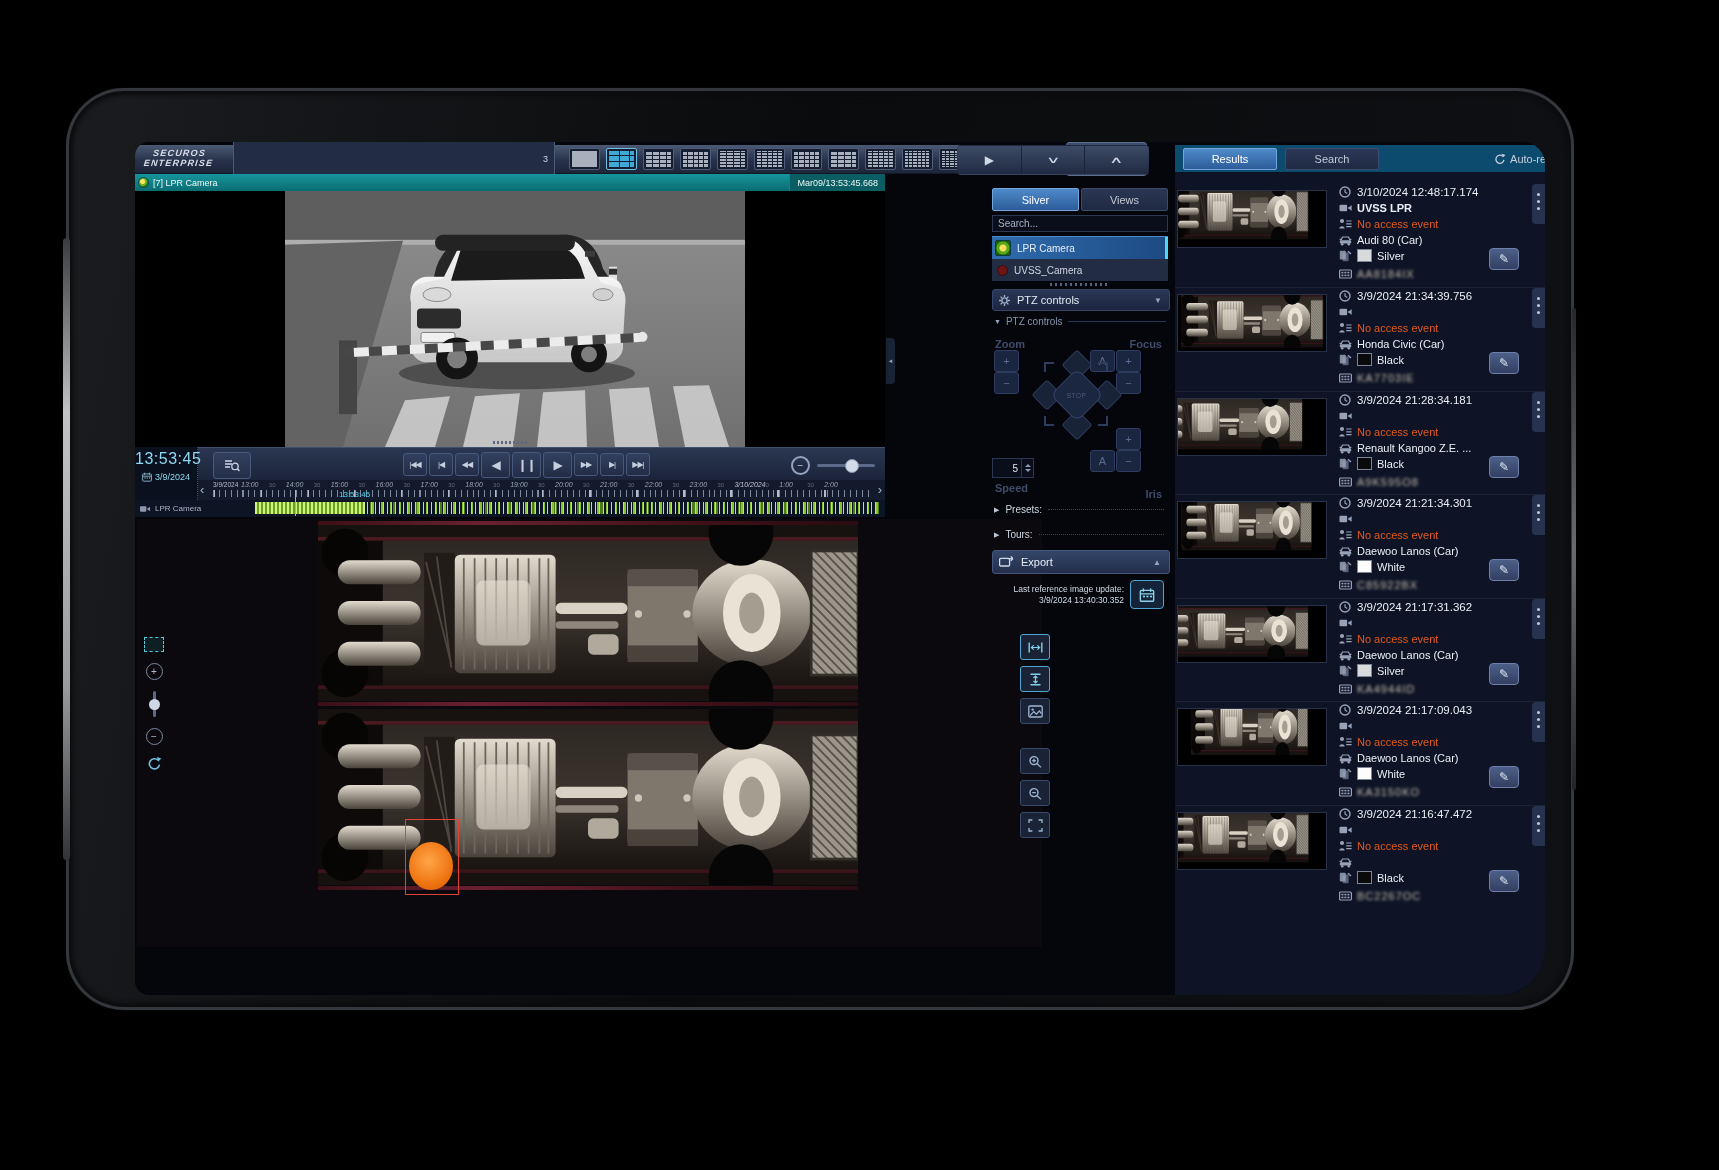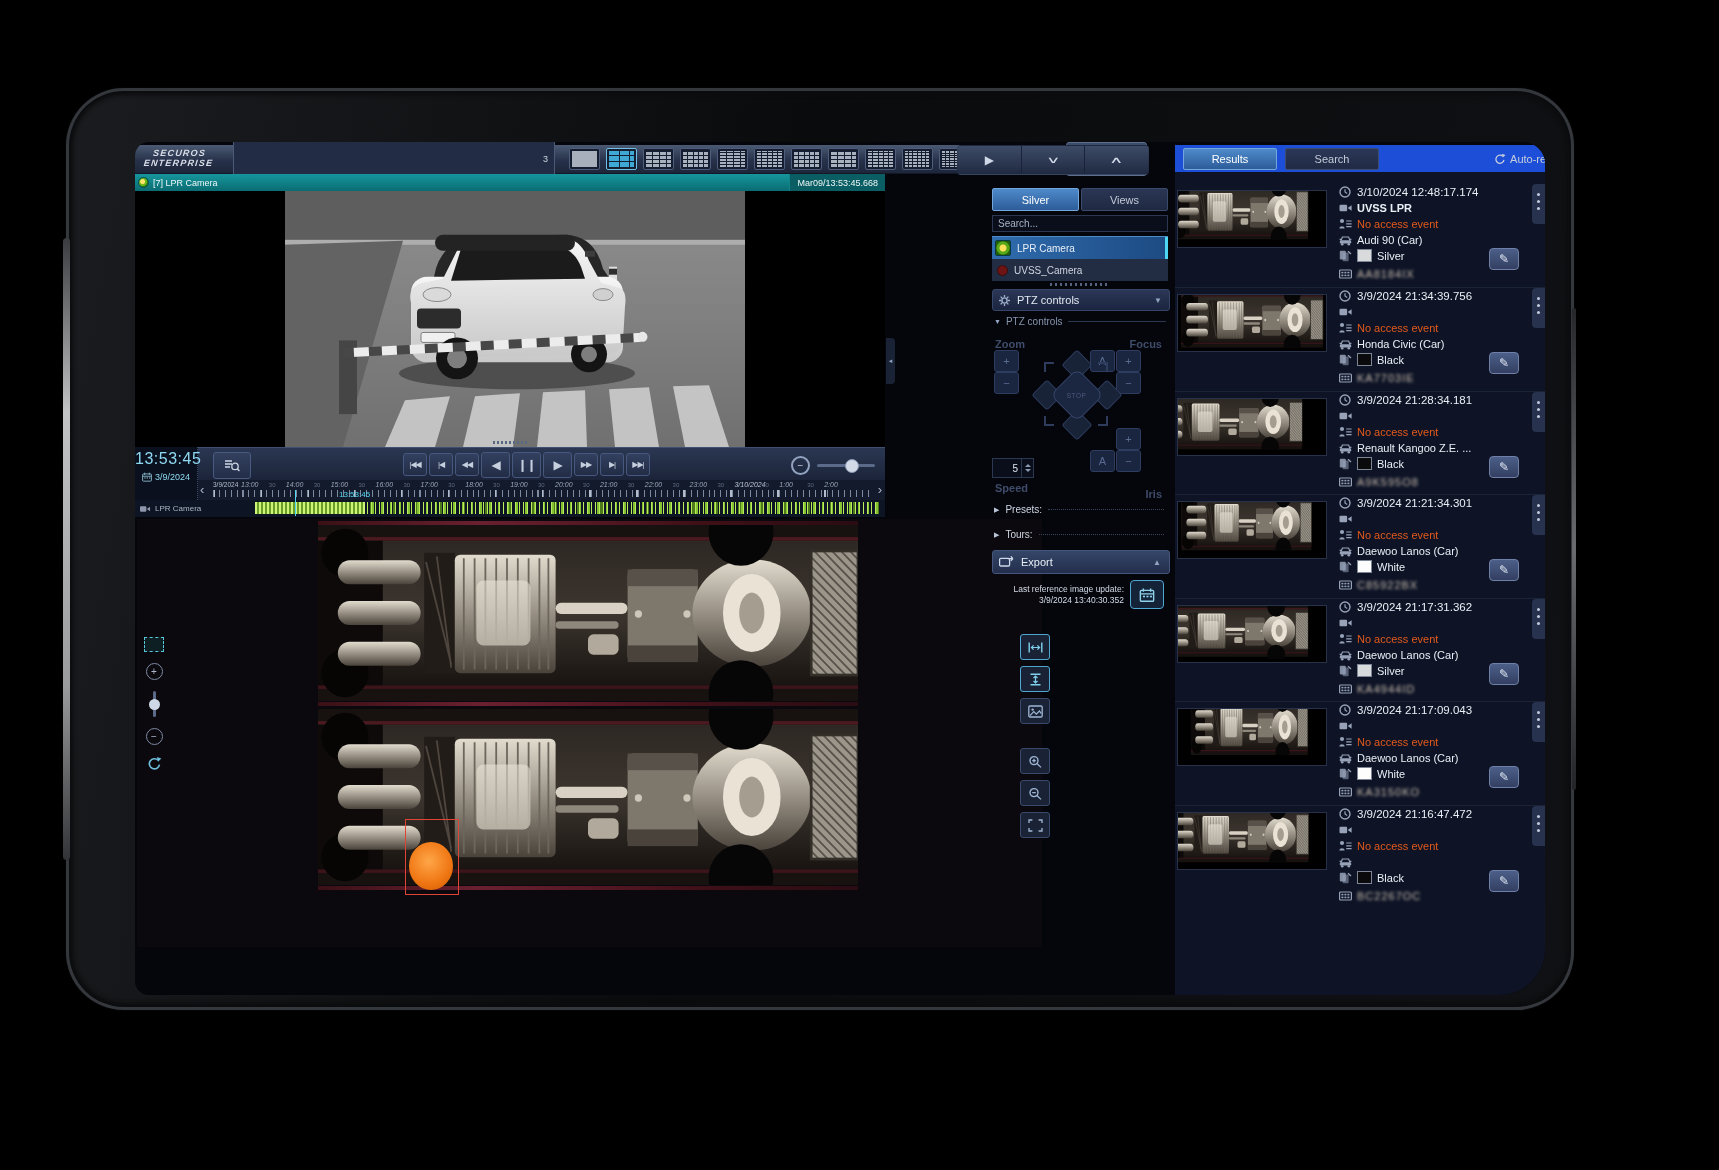--- a/index.html
+++ b/index.html
@@ -44,21 +44,21 @@
   .aigrid{width:12px;height:9px;background-color:#cdd5e2;
     background-image:repeating-linear-gradient(90deg,transparent 0 5px,#273350 5px 6px),
                      repeating-linear-gradient(0deg,transparent 0 4px,#273350 4px 5px);}
   .navarr{left:822px;top:3px;width:190px;height:28px;display:flex;background:linear-gradient(#3d4b66,#202a42);
     border-radius:4px;border:1px solid #16203422;}
   .navarr div{flex:1;display:flex;align-items:center;justify-content:center;color:#cfd8e6;font-size:12px;border-right:1px solid #18233a;}
   .navarr div:last-child{border-right:none;}
   .wide{transform:scaleX(2.2);display:inline-block;font-size:9px;}
 
   
-  .rhead{left:1040px;top:3px;width:370px;height:27px;background:#1d4ed8;display:flex;align-items:center;border-bottom:1px solid #090d17;}
+  .rhead{left:1040px;top:3px;width:370px;height:27px;background:#0c4a6e;display:flex;align-items:center;border-bottom:1px solid #090d17;}
   .rtab{width:92px;height:20px;margin-left:8px;display:flex;align-items:center;justify-content:center;
     font-size:11px;color:#c3cad8;background:linear-gradient(#2b3757,#202a44);border:1px solid #3d4d70;border-radius:2px;}
   .rtab.on{background:linear-gradient(#4e8aca,#2d5c99);border-color:#72a6dc;color:#fff;}
   .autoref{position:absolute;right:-14px;display:flex;align-items:center;gap:4px;color:#c6cedc;font-size:11px;}
   .autoref svg{width:12px;height:12px;color:#c6cedc;}
 
   
   .lprbar{left:0;top:32px;width:750px;height:17px;display:flex;align-items:center;
     background:linear-gradient(#16969d,#0a6c72);color:#eef7f7;font-size:9px;}
   .camdot{width:9px;height:9px;border-radius:50%;margin:0 4px 0 3px;
@@ -797,21 +797,21 @@
       <div class="crow r2">
             <svg>
               <use href="#i-person" width="13" height="12"></use>
             </svg>
             <span class="evt">No access event</span>
           </div>
       <div class="crow r3">
             <svg>
               <use href="#i-car" width="13" height="12"></use>
             </svg>
-            <span>Audi 90 (Car)</span>
+            <span>Audi 80 (Car)</span>
           </div>
       <div class="crow r4">
             <svg>
               <use href="#i-pal" width="13" height="12"></use>
             </svg>
             <i class="sw" style="background: rgb(216, 218, 220);"></i>
             <span>Silver</span>
           </div>
       <div class="crow r5">
             <svg>

